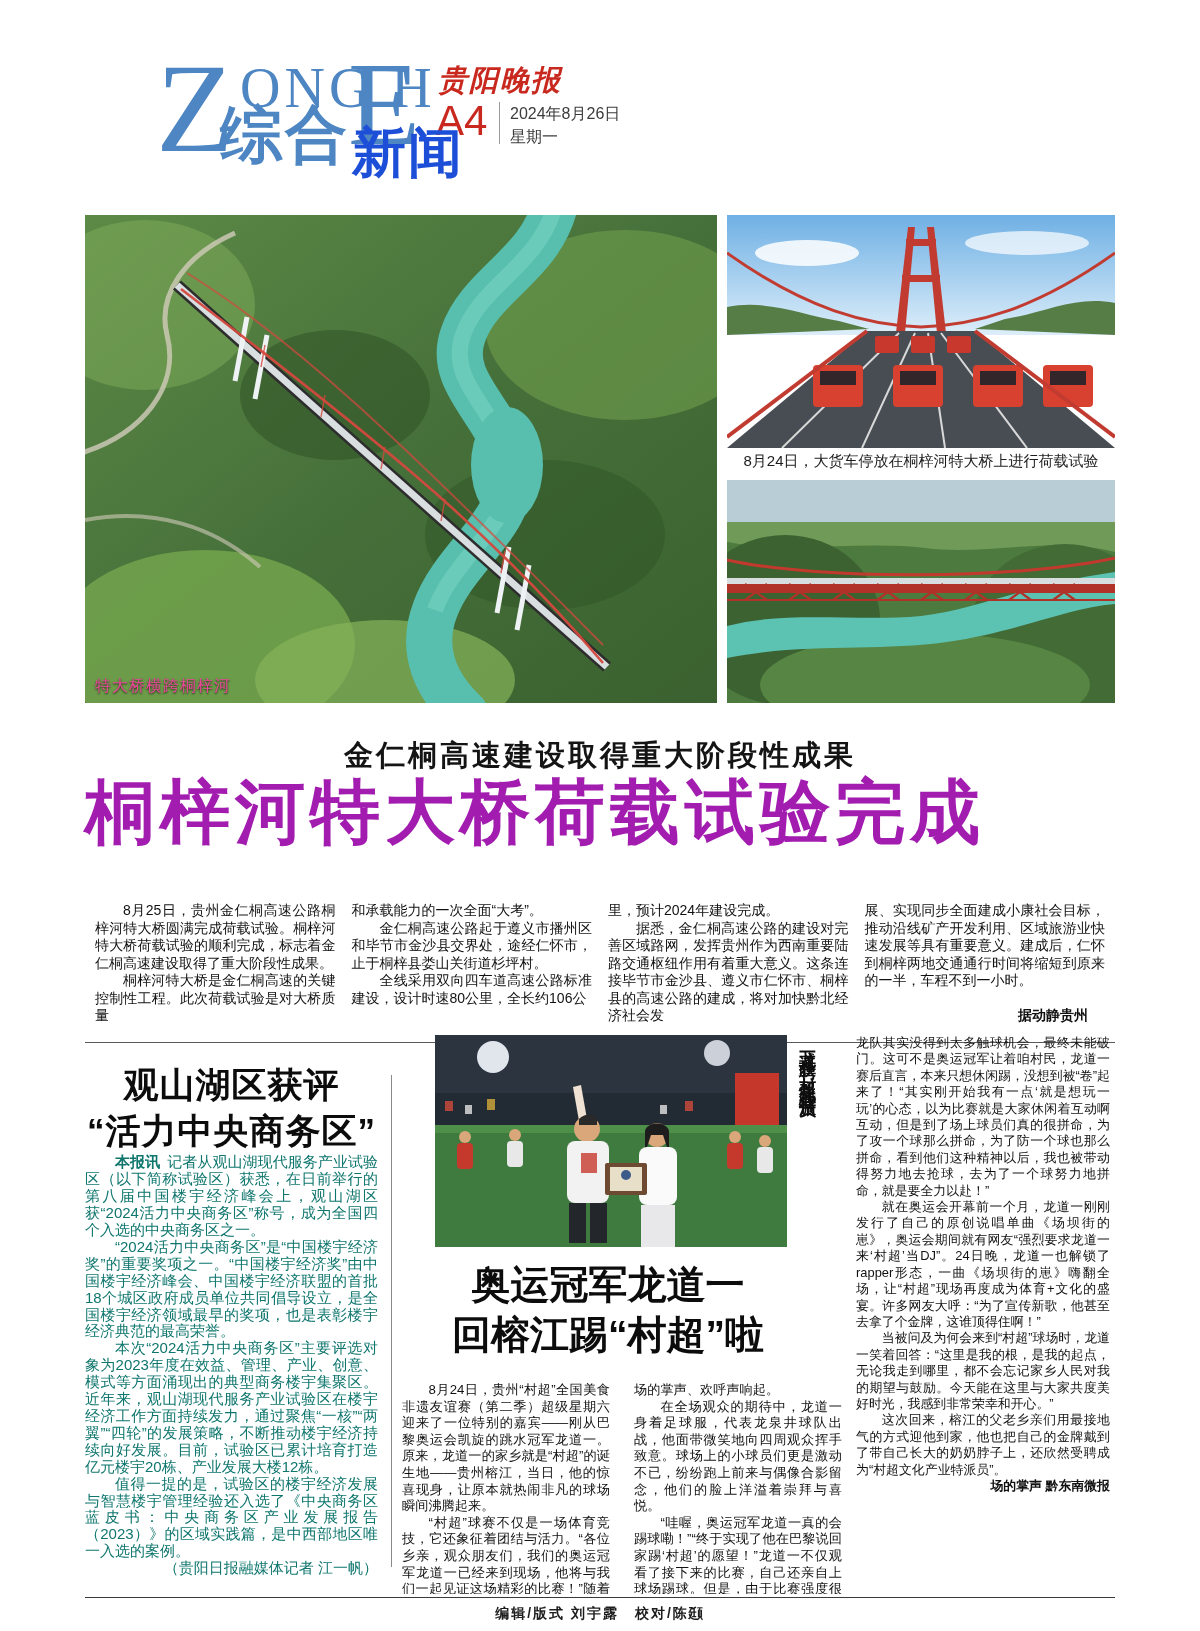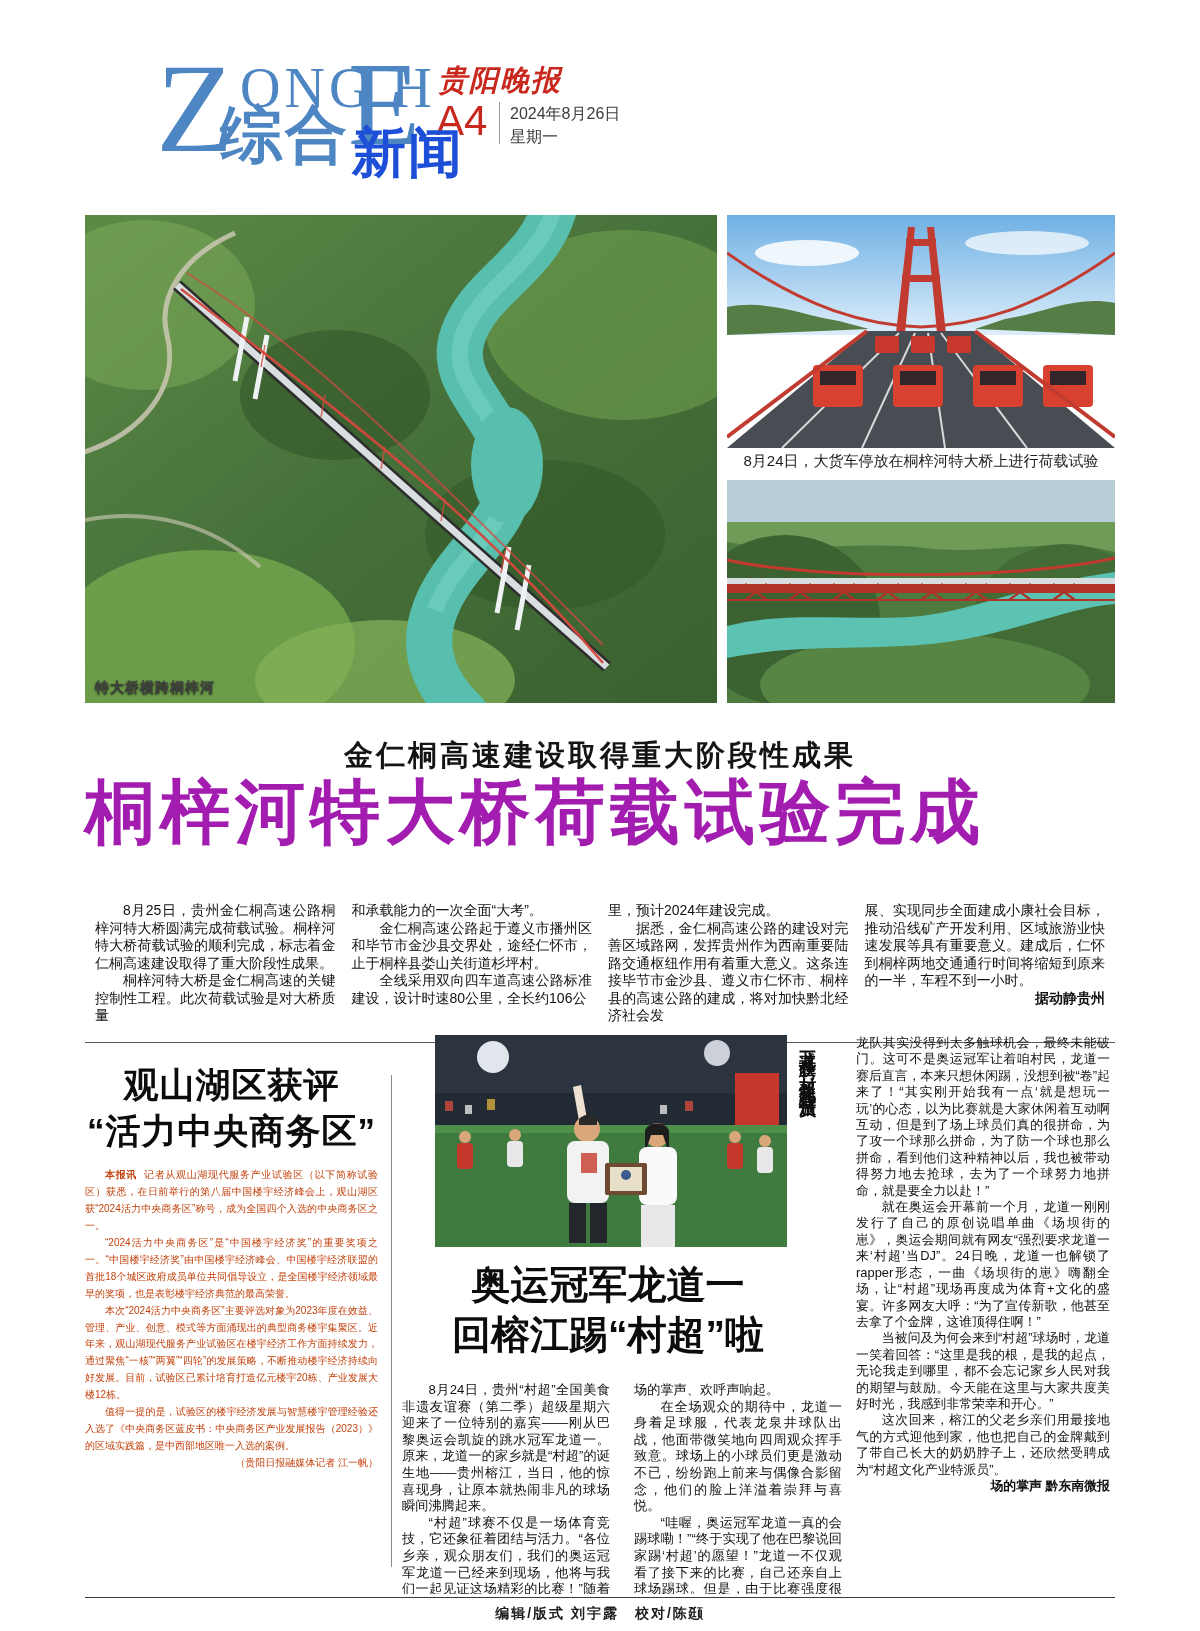--- a/index.html
+++ b/index.html
@@ -16,39 +16,39 @@
   .paper {left:438px;top:66px;font:700 italic 29px/1 "Liberation Serif",serif;color:var(--brand-red,#c8281e);letter-spacing:2px;}
   .pageno{left:436px;top:100px;font-size:42px;line-height:1;color:var(--brand-red,#c8281e);}
   .date-divider{left:499px;top:102px;width:1px;height:42px;background:#9a9a9a;}
   .datebox{left:510px;top:102px;font-size:16px;line-height:1.45;color:#3c3c3c;}
 
   
   .photo-main  {left:85px; top:215px; width:632px; height:488px;}
   .photo-trucks{left:727px;top:215px; width:388px; height:233px;}
   .photo-bridge2{left:727px;top:480px;width:388px; height:223px;}
   .photo-main svg,.photo-trucks svg,.photo-bridge2 svg,.mid-photo svg{display:block;width:100%;height:100%;}
-  .ph-cap{position:absolute;left:10px;bottom:6px;color:#404040;font-size:14px;font-weight:700;
+  .ph-cap{position:absolute;left:10px;bottom:6px;color:#ec4899;font-size:16px;font-weight:400;
           text-shadow:0 1px 2px rgba(0,0,0,.8);letter-spacing:1px;}
   .caption-trucks{left:727px;top:452px;width:388px;text-align:center;font-size:15px;font-weight:400;color:#1c1c1c;}
 
   
   .kicker  {left:85px;top:736px;width:1030px;text-align:center;font-size:29px;font-weight:700;letter-spacing:3px;color:#141414;}
   .headline{left:85px;top:772px;width:1030px;text-align:left;font-size:70px;line-height:1.15;font-weight:900;letter-spacing:5px;color:#a21caf;}
   .lead-cols{left:95px;top:902px;width:1010px;height:136px;display:flex;gap:16px;overflow:hidden;}
   .lead-col{flex:1;font-size:14px;line-height:17.5px;text-align:justify;color:#111;}
   p.para{margin:0;text-indent:2em;}
   p.cont{text-indent:0;}
-  .byline-lead{margin:0;font-weight:700;text-align:right;}
+  .byline-lead{margin:17px;font-weight:700;text-align:right;}
 
   .rule{left:85px;top:1042px;width:1030px;height:1px;background:#5a5a5a;}
 
   
   .left-article{left:85px;top:1062px;width:293px;}
   .la-title{font-size:35px;font-weight:800;text-align:center;line-height:1.32;color:#0c0c0c;letter-spacing:1px;}
-  .la-body{margin-top:13px;font-size:10px;line-height:16.9px;text-align:justify;color:#c2410c;}
+  .la-body{font-size:15px;line-height:16.9px;text-align:justify;color:#0f766e;}
   .lead-tag{font-weight:800;margin-right:7px;}
   .la-byline{margin:0;text-align:right;text-indent:0;}
 
   .vdiv{left:391px;top:1075px;width:1px;height:492px;background:#8a8a8a;}
 
   
   .mid-photo{left:435px;top:1035px;width:352px;height:212px;}
   .v-caption{left:794px;top:1037px;height:302px;width:26px;writing-mode:vertical-rl;
              font-size:17px;font-weight:700;letter-spacing:3px;color:#0e0e0e;line-height:26px;}
   .mid-title{left:402px;top:1260px;width:412px;text-align:center;font-size:39px;font-weight:800;line-height:1.28;color:#0c0c0c;}

